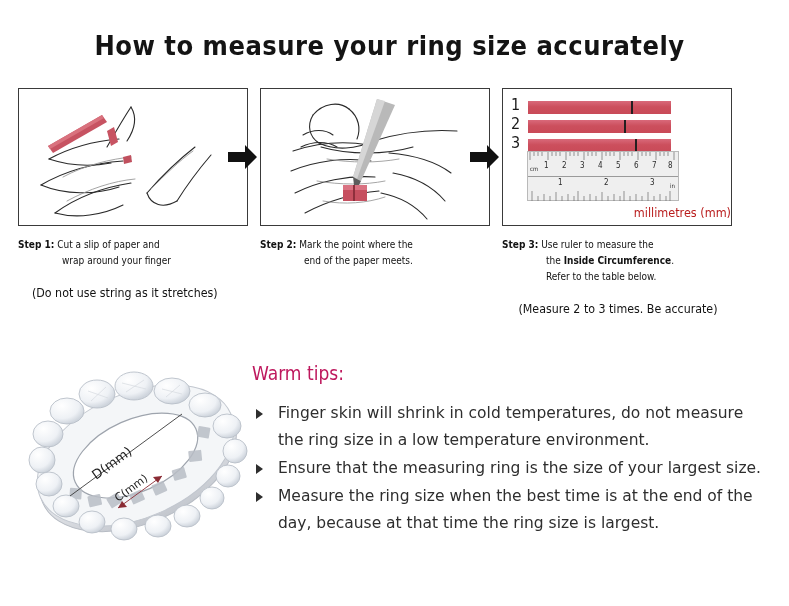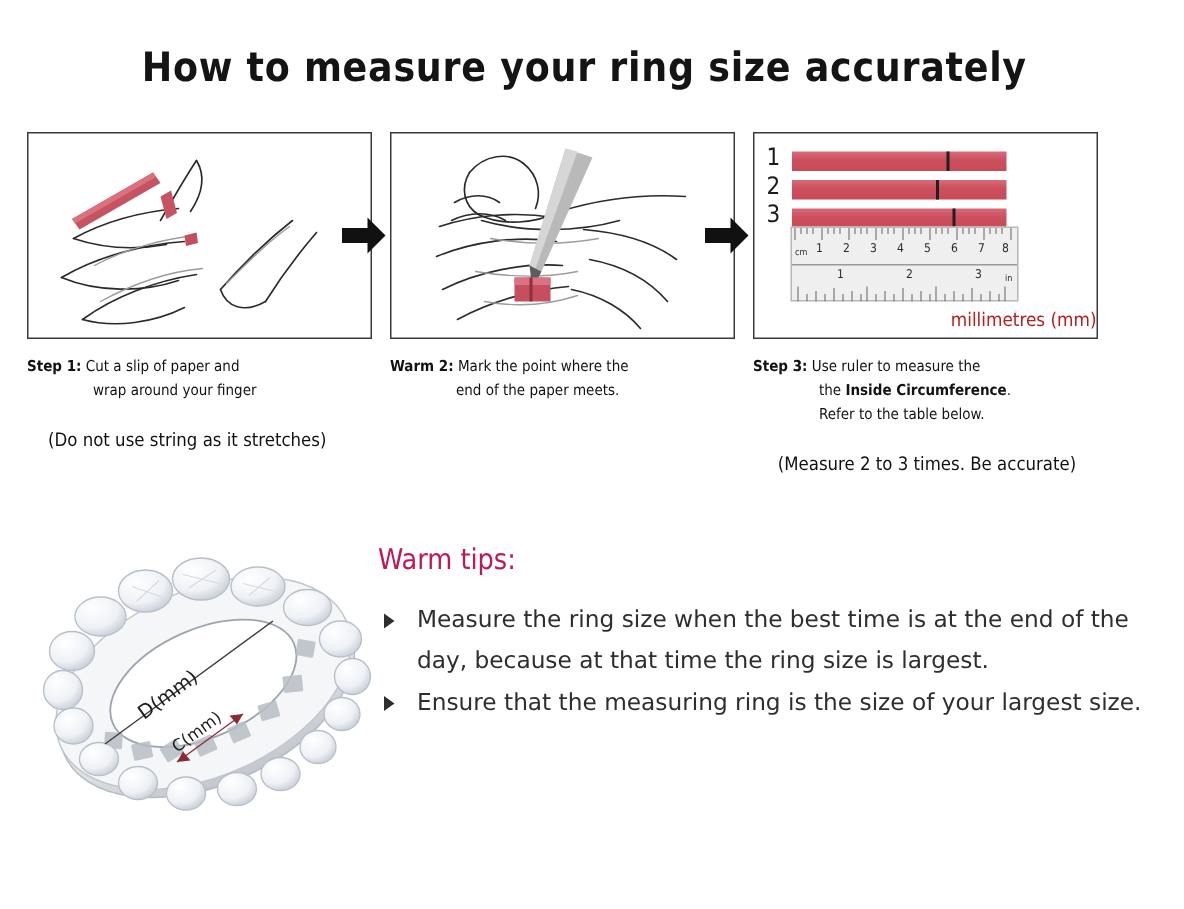--- a/index.html
+++ b/index.html
@@ -296,21 +296,21 @@
         </g>
 
         <g>
           <rect x="82" y="96" width="24" height="16" fill="#c64f5f"></rect>
           <rect x="82" y="96" width="24" height="5" fill="#d97282"></rect>
           <rect x="92" y="96" width="2" height="16" fill="#8e2f3c"></rect>
         </g>
       </svg>
     </div>
     <div class="step-caption">
-      <span class="lbl">Warm 2:</span>
+      <span class="lbl">Step 2:</span>
       <span>Mark the point where the</span>
       <span class="l2">end of the paper meets.</span>
     </div>
   </div>
 
   <div class="arrow a2">
     <svg width="30" height="26" viewBox="0 0 30 26">
       <polygon points="0,8 17,8 17,1 29,13 17,25 17,18 0,18" fill="#111111"></polygon>
     </svg>
   </div>
@@ -453,24 +453,28 @@
         <polygon points="140,120 131,121 136,127" fill="#8a2b34"></polygon>
         <polygon points="96,152 105,151 100,145" fill="#8a2b34"></polygon>
         <text x="96" y="146" fill="#1c1c1c" font-size="11" font-family="DejaVu Sans, sans-serif" transform="rotate(-36 96 146)">C(mm)</text>
       </g>
     </svg>
   </div>
 
   <div id="tips">
     <div id="tips-heading">Warm tips:</div>
 
+    <div class="tip">
+      <span class="tri"></span>
+      <span>Finger skin will shrink in cold temperatures, do not measure the ring size in a low temperature environment.</span>
+    </div>
+
+    <div class="tip">
+      <span class="tri"></span>
+      <span>Ensure that the measuring ring is the size of your largest size.</span>
+    </div>
 
     <div class="tip">
       <span class="tri"></span>
       <span>Measure the ring size when the best time is at the end of the day, because at that time the ring size is largest.</span>
     </div>
-
-    <div class="tip">
-      <span class="tri"></span>
-      <span>Ensure that the measuring ring is the size of your largest size.</span>
-    </div>
   </div>
 </div>
 
 </body></html>

